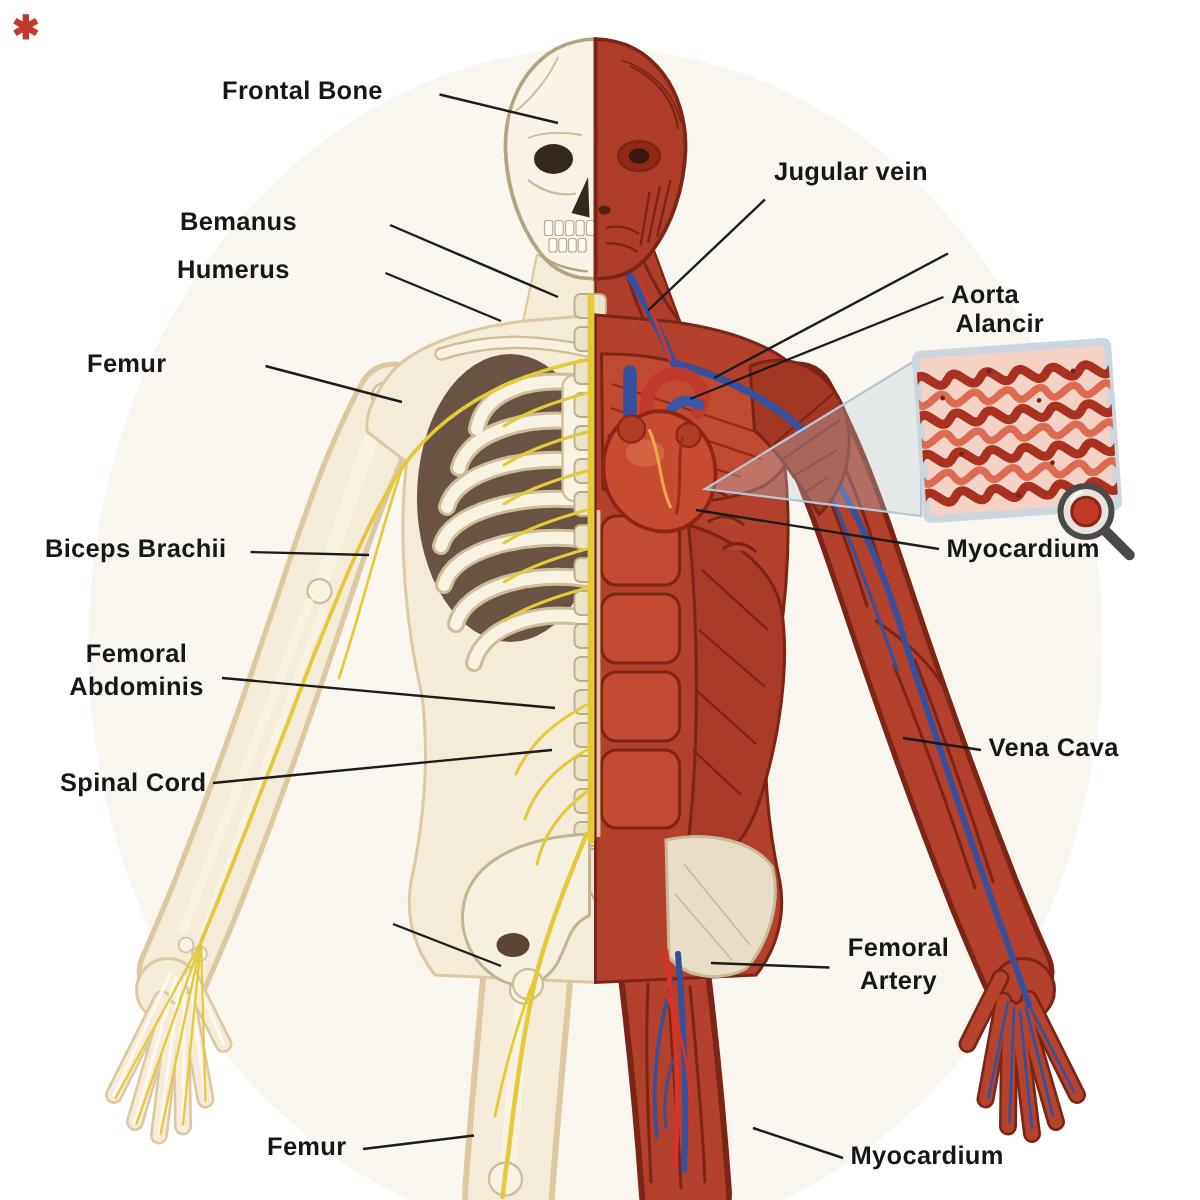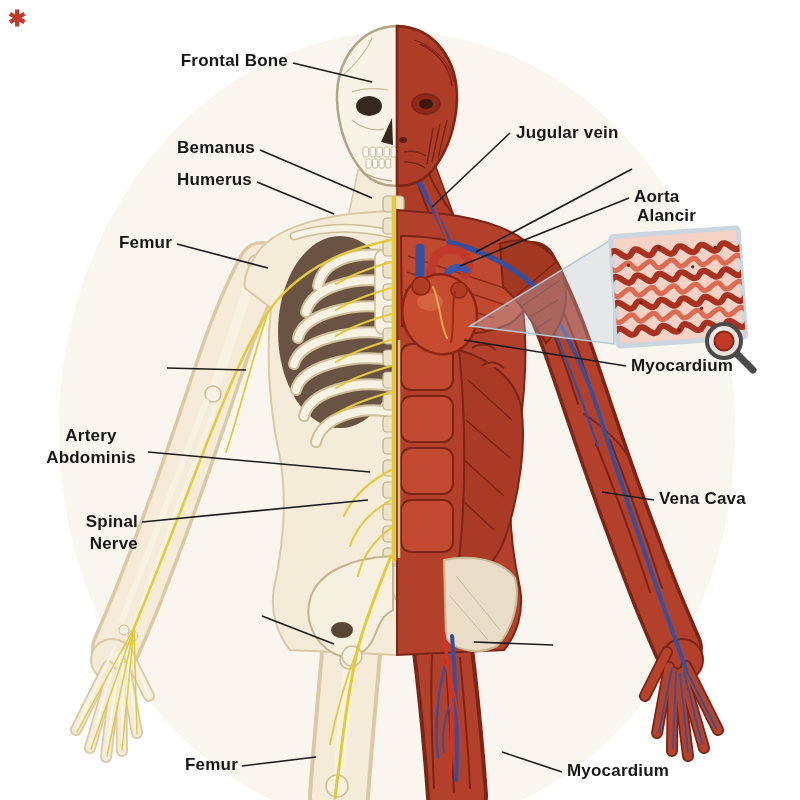--- a/index.html
+++ b/index.html
@@ -1,32 +1,32 @@
 <!DOCTYPE html>
 <html><head>
 <meta charset="utf-8">
 <style>
   html,body{margin:0;padding:0;background:#ffffff;}
   .stage{position:relative;width:800px;height:800px;background:#ffffff;overflow:hidden;
          font-family:"Liberation Sans",sans-serif;}
   .stage svg{position:absolute;left:0;top:0;}
   .label{position:absolute;font-size:17px;line-height:1.3;font-weight:700;color:#171717;
          letter-spacing:.2px;white-space:normal;}
-  .al-r{text-align:right;}
+  .al-r{}
   .al-c{text-align:center;}
   .lbl-frontal-bone{left:148px;top:50px;width:140px;}
   .lbl-bemanus{left:120px;top:137px;width:135px;}
   .lbl-humerus{left:118px;top:169px;width:134px;}
   .lbl-femur-upper{left:58px;top:232px;width:114px;}
   .lbl-biceps-brachii{left:30px;top:355px;width:132px;}
   .lbl-rectus-abdominis{left:36px;top:425px;width:110px;}
   .lbl-spinal-cord{left:40px;top:511px;width:98px;}
   .lbl-sciatic-nerve{left:194px;top:589px;width:66px;}
   .lbl-femur-lower{left:178px;top:754px;width:60px;}
-  .lbl-jugular-vein{left:516px;top:122px;}
+  .lbl-jugular-vein{left:516px;top:104px;}
   .lbl-alancir{left:637px;top:157px;margin-top:48px;}
   .lbl-aorta{left:634px;top:186px;text-align:center;}
   .lbl-myocardium{left:631px;top:355px;}
   .lbl-vena-cava{left:659px;top:488px;text-align:center;}
   .lbl-femoral-artery{left:556px;top:621px;width:86px;}
   .lbl-quadriceps{left:567px;top:760px;}
   .watermark{position:absolute;left:8px;top:6px;font-size:22px;color:#c0392b;font-weight:700;}
 </style>
 </head>
 <body>
@@ -379,25 +379,27 @@
     <line x1="654" y1="500" x2="602" y2="492"></line>
     <line x1="553" y1="645" x2="474" y2="642"></line>
     <line x1="562" y1="772" x2="502" y2="752"></line>
   </g>
 </svg>
 
 <div class="label al-r lbl-frontal-bone">Frontal Bone</div>
 <div class="label al-r lbl-humerus">Humerus</div>
 <div class="label al-r lbl-bemanus">Bemanus</div>
 <div class="label al-r lbl-femur-upper">Femur</div>
-<div class="label al-c lbl-rectus-abdominis">Artery Abdominis</div>
-<div class="label al-r lbl-spinal-cord">Spinal Nerve</div>
+<div class="label al-r lbl-biceps-brachii">Biceps Brachii</div>
+<div class="label al-c lbl-rectus-abdominis">Femoral Abdominis</div>
+<div class="label al-r lbl-spinal-cord">Spinal Cord</div>
 <div class="label al-r lbl-femur-lower">Femur</div>
 <div class="label lbl-jugular-vein">Jugular vein</div>
 <div class="label lbl-alancir">Alancir</div>
 <div class="label lbl-aorta">Aorta</div>
 <div class="label lbl-myocardium">Myocardium</div>
 <div class="label lbl-vena-cava">Vena Cava</div>
+<div class="label al-c lbl-femoral-artery">Femoral Artery</div>
 <div class="label lbl-quadriceps">Myocardium</div>
 
 <div class="watermark">✱</div>
 
 </div>
 
 </body></html>

